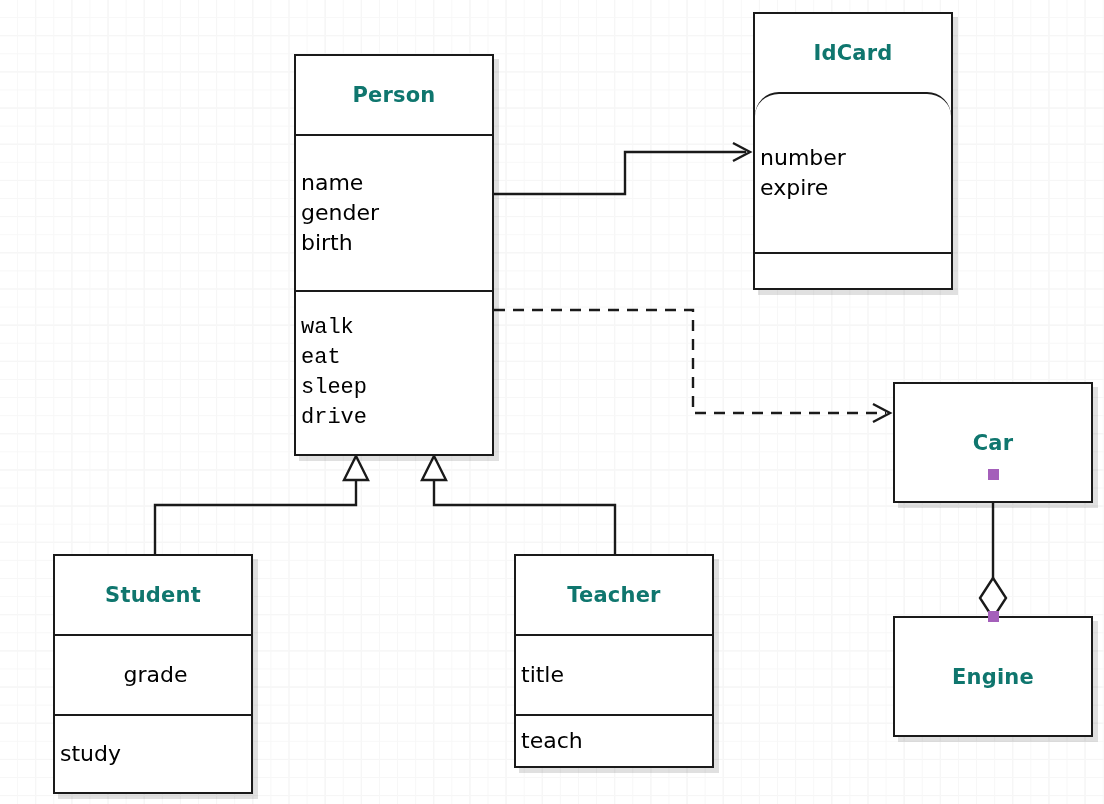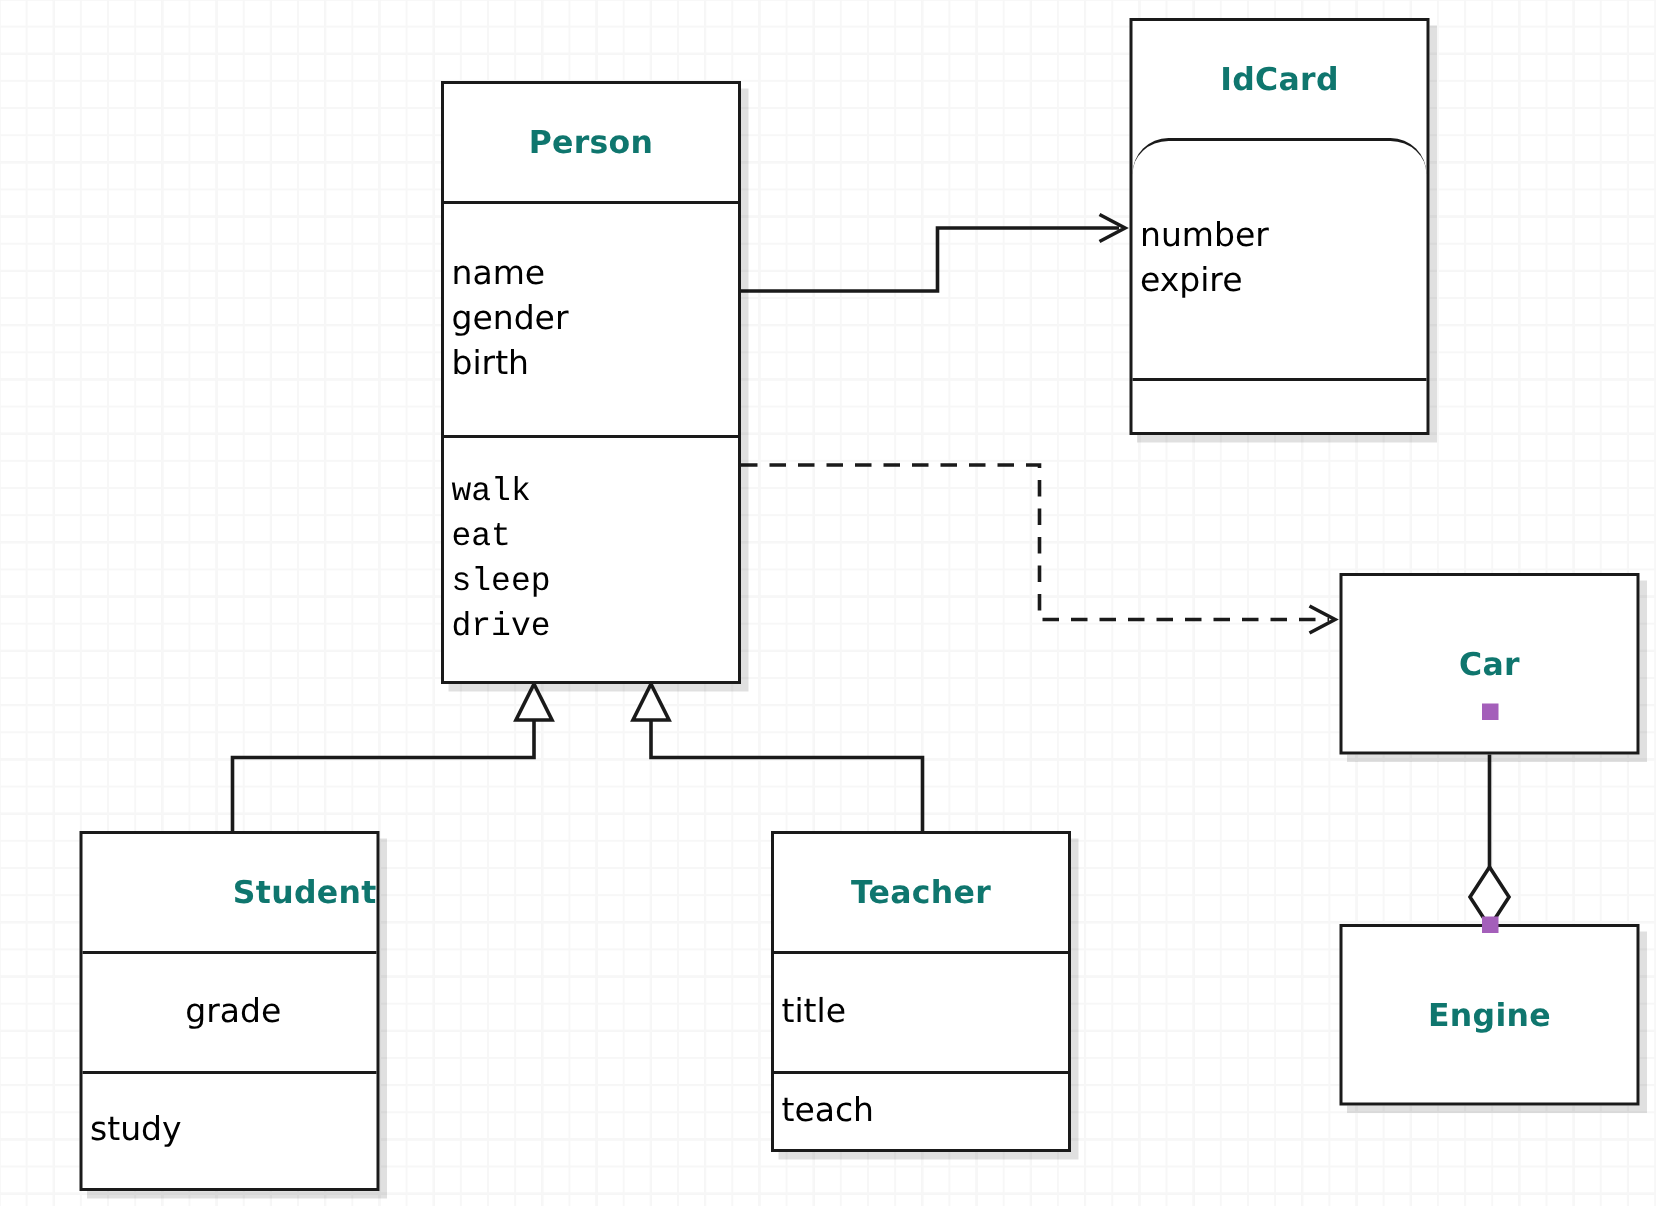--- a/index.html
+++ b/index.html
@@ -130,21 +130,21 @@
       <div class="class-title">IdCard</div>
     </div>
     <div class="compartment members" style="flex:1;border-radius:24px;">
       <div class="member">number</div>
       <div class="member">expire</div>
     </div>
     <div class="compartment members" style="height:36px;"></div>
   </div>
 
   <div class="uml-class" style="left:53px; top:554px; width:200px; height:240px;">
-    <div class="compartment" style="height:78px;align-items:flex-end;">
+    <div class="compartment" style="height:78px;">
       <div class="class-title">Student</div>
     </div>
     <div class="compartment members" style="height:80px;text-align:center;">
       <div class="member">grade</div>
     </div>
     <div class="compartment members" style="flex:1;">
       <div class="member">study</div>
     </div>
   </div>
 

